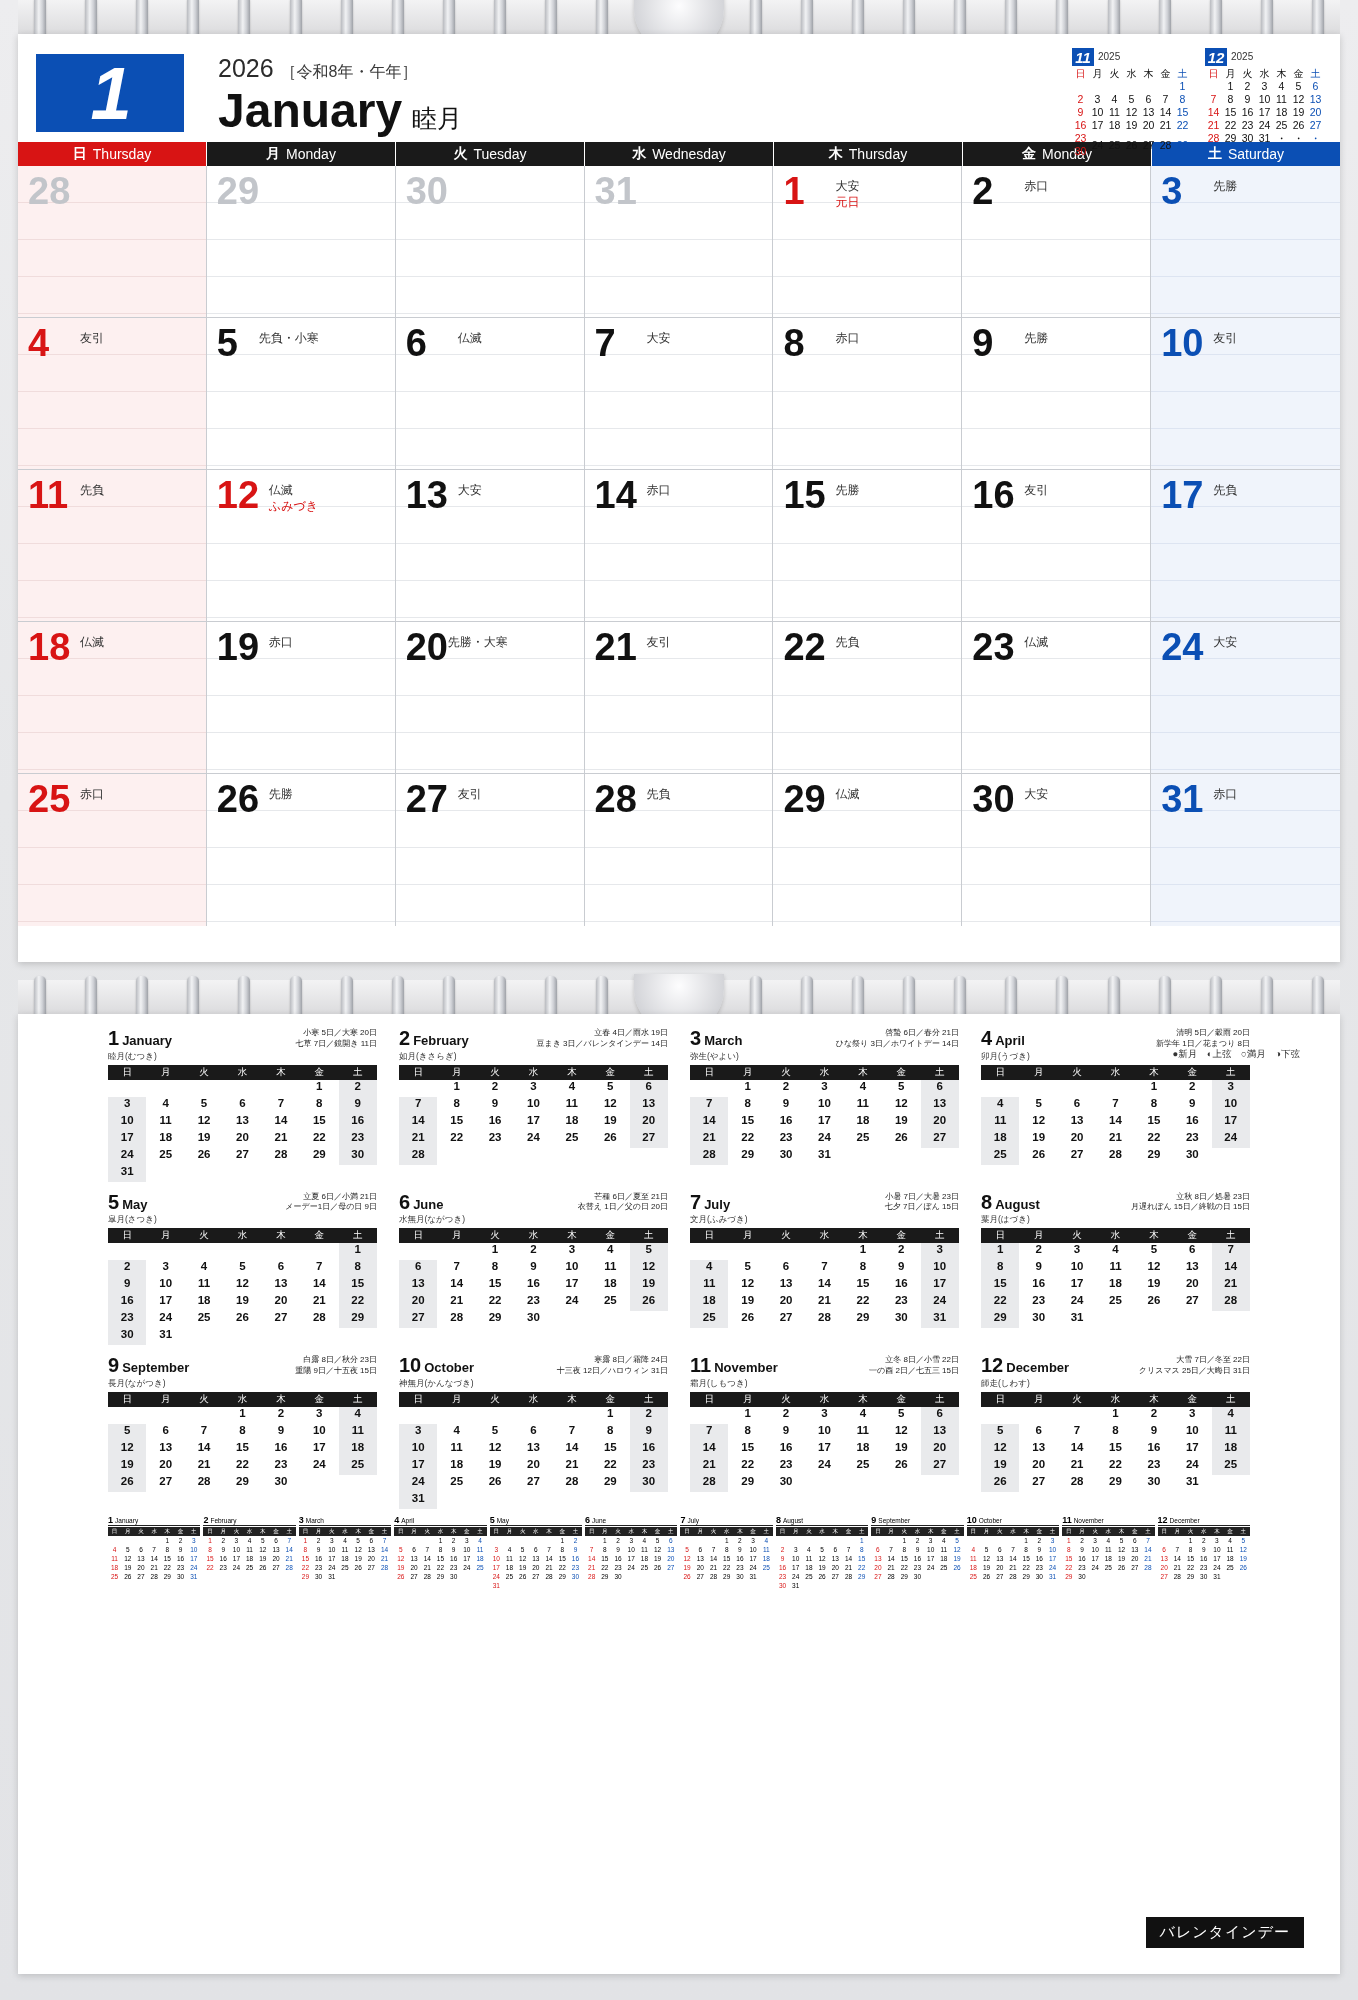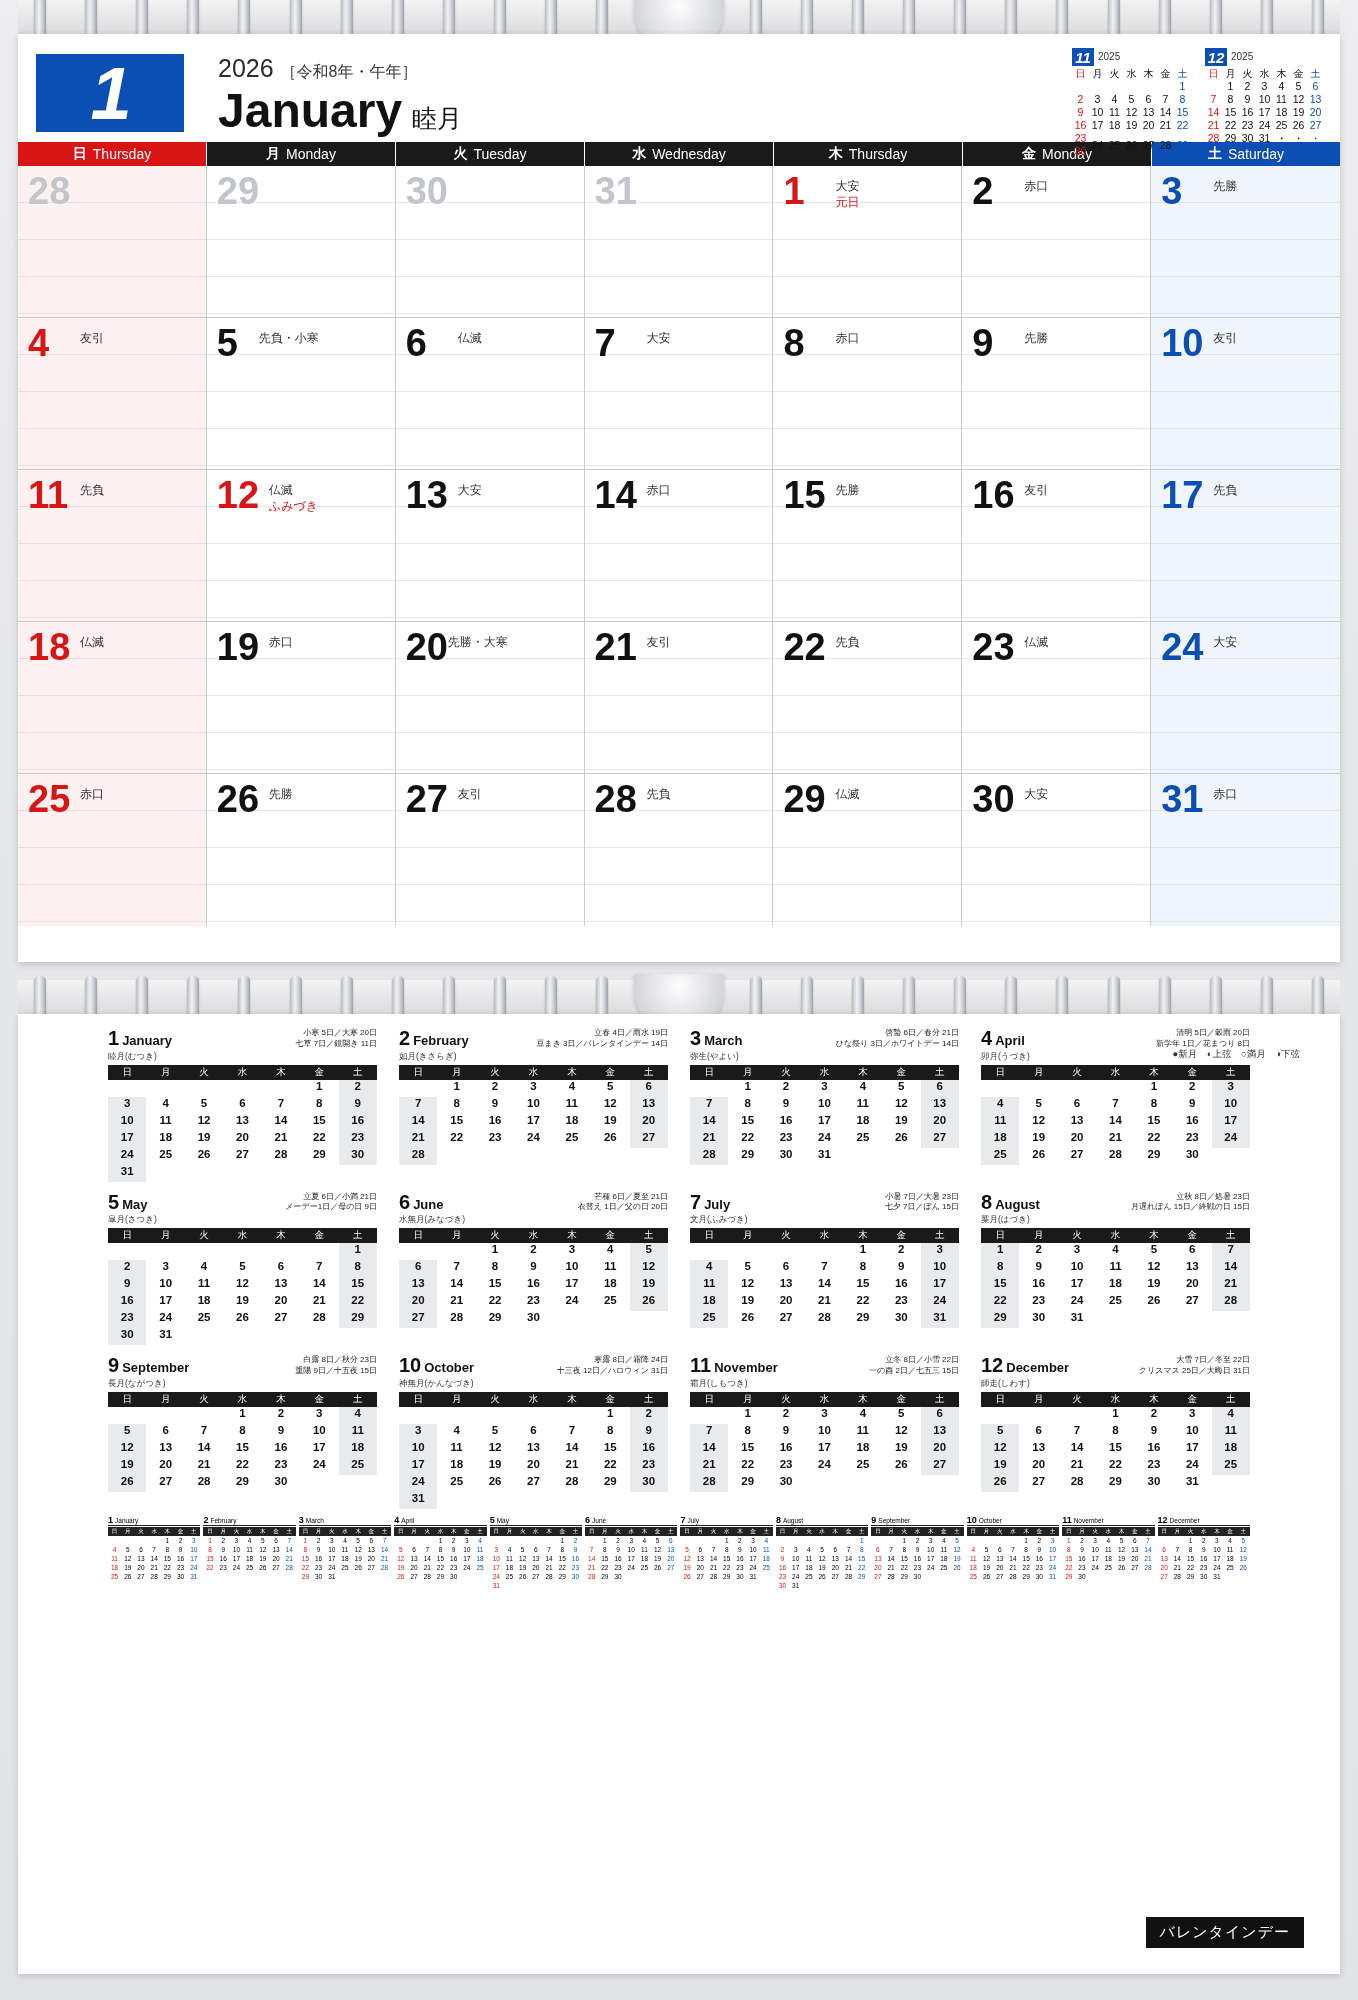--- a/index.html
+++ b/index.html
@@ -929,21 +929,21 @@
             </tbody>
           </table>
         </div>
         <div class="mon">
           <div class="mon-head">
             <div>
               <div style="display:flex;align-items:baseline;">
                 <span class="mon-n">6</span>
                 <span class="mon-en">June</span>
               </div>
-              <div class="mon-jp">水無月(みなづき)</div>
+              <div class="mon-jp">水無月(ながつき)</div>
             </div>
             <div class="mon-note">
               <div>芒種 6日／夏至 21日</div>
               <div>衣替え 1日／父の日 20日</div>
             </div>
           </div>
           <table>
             <tbody>
               <tr>
                 <th>日</th>

